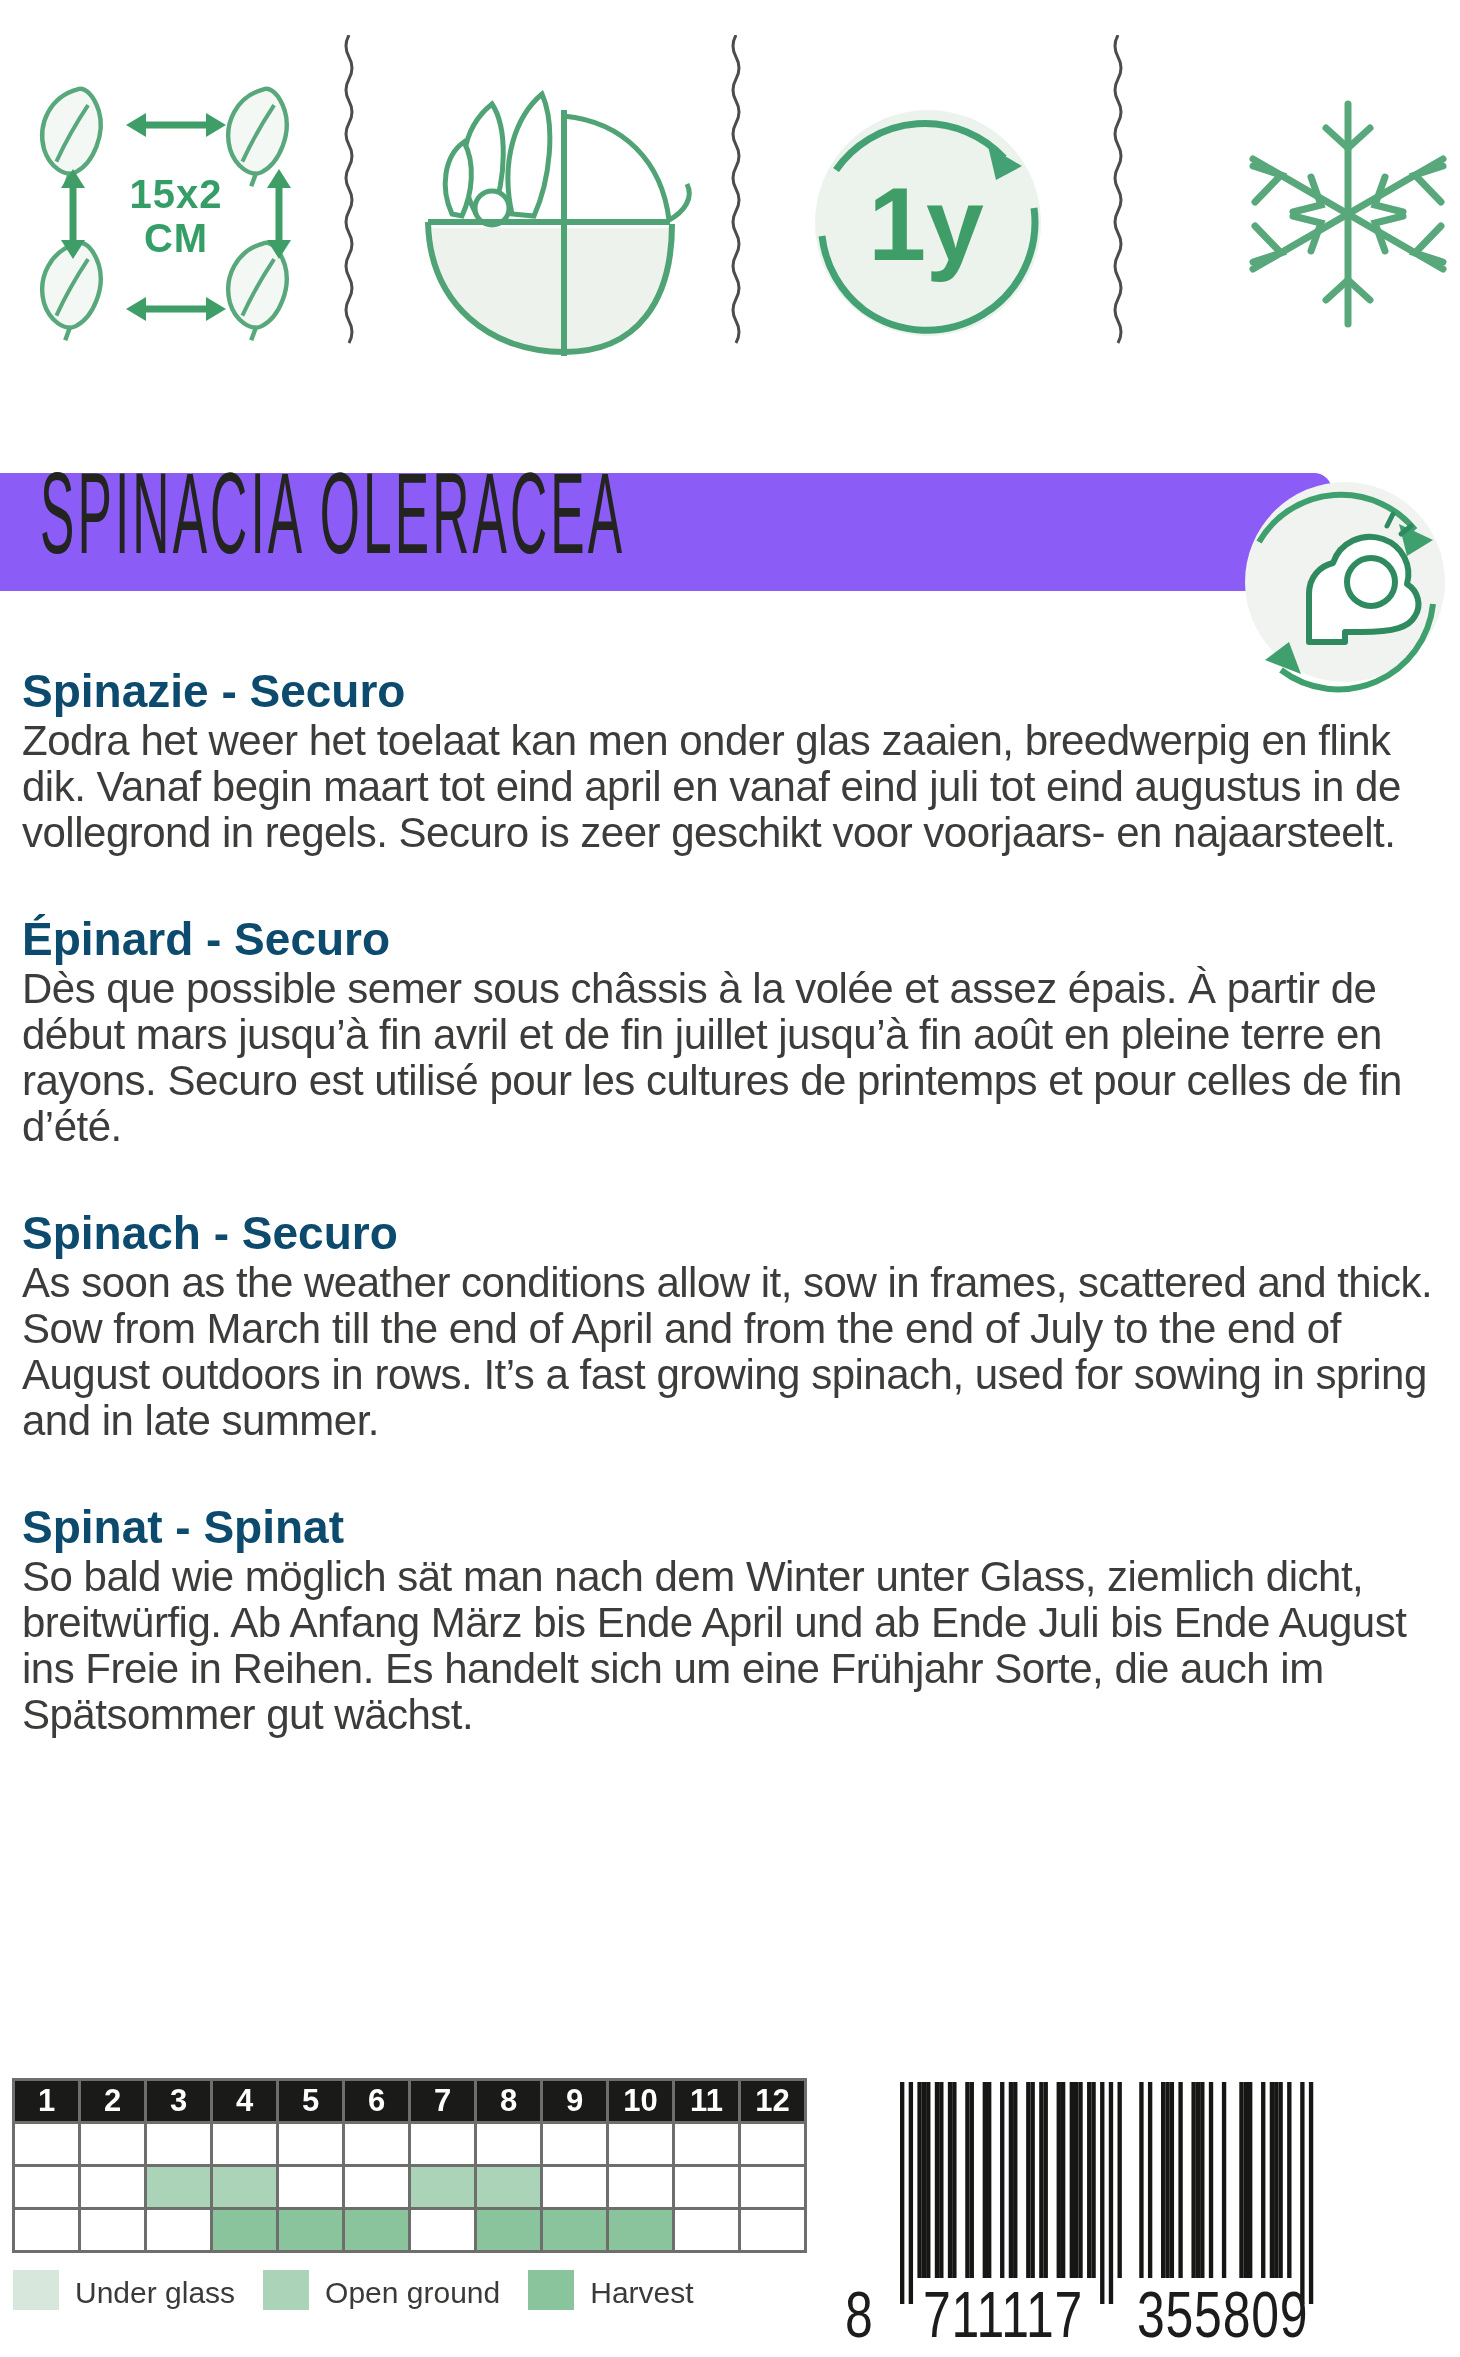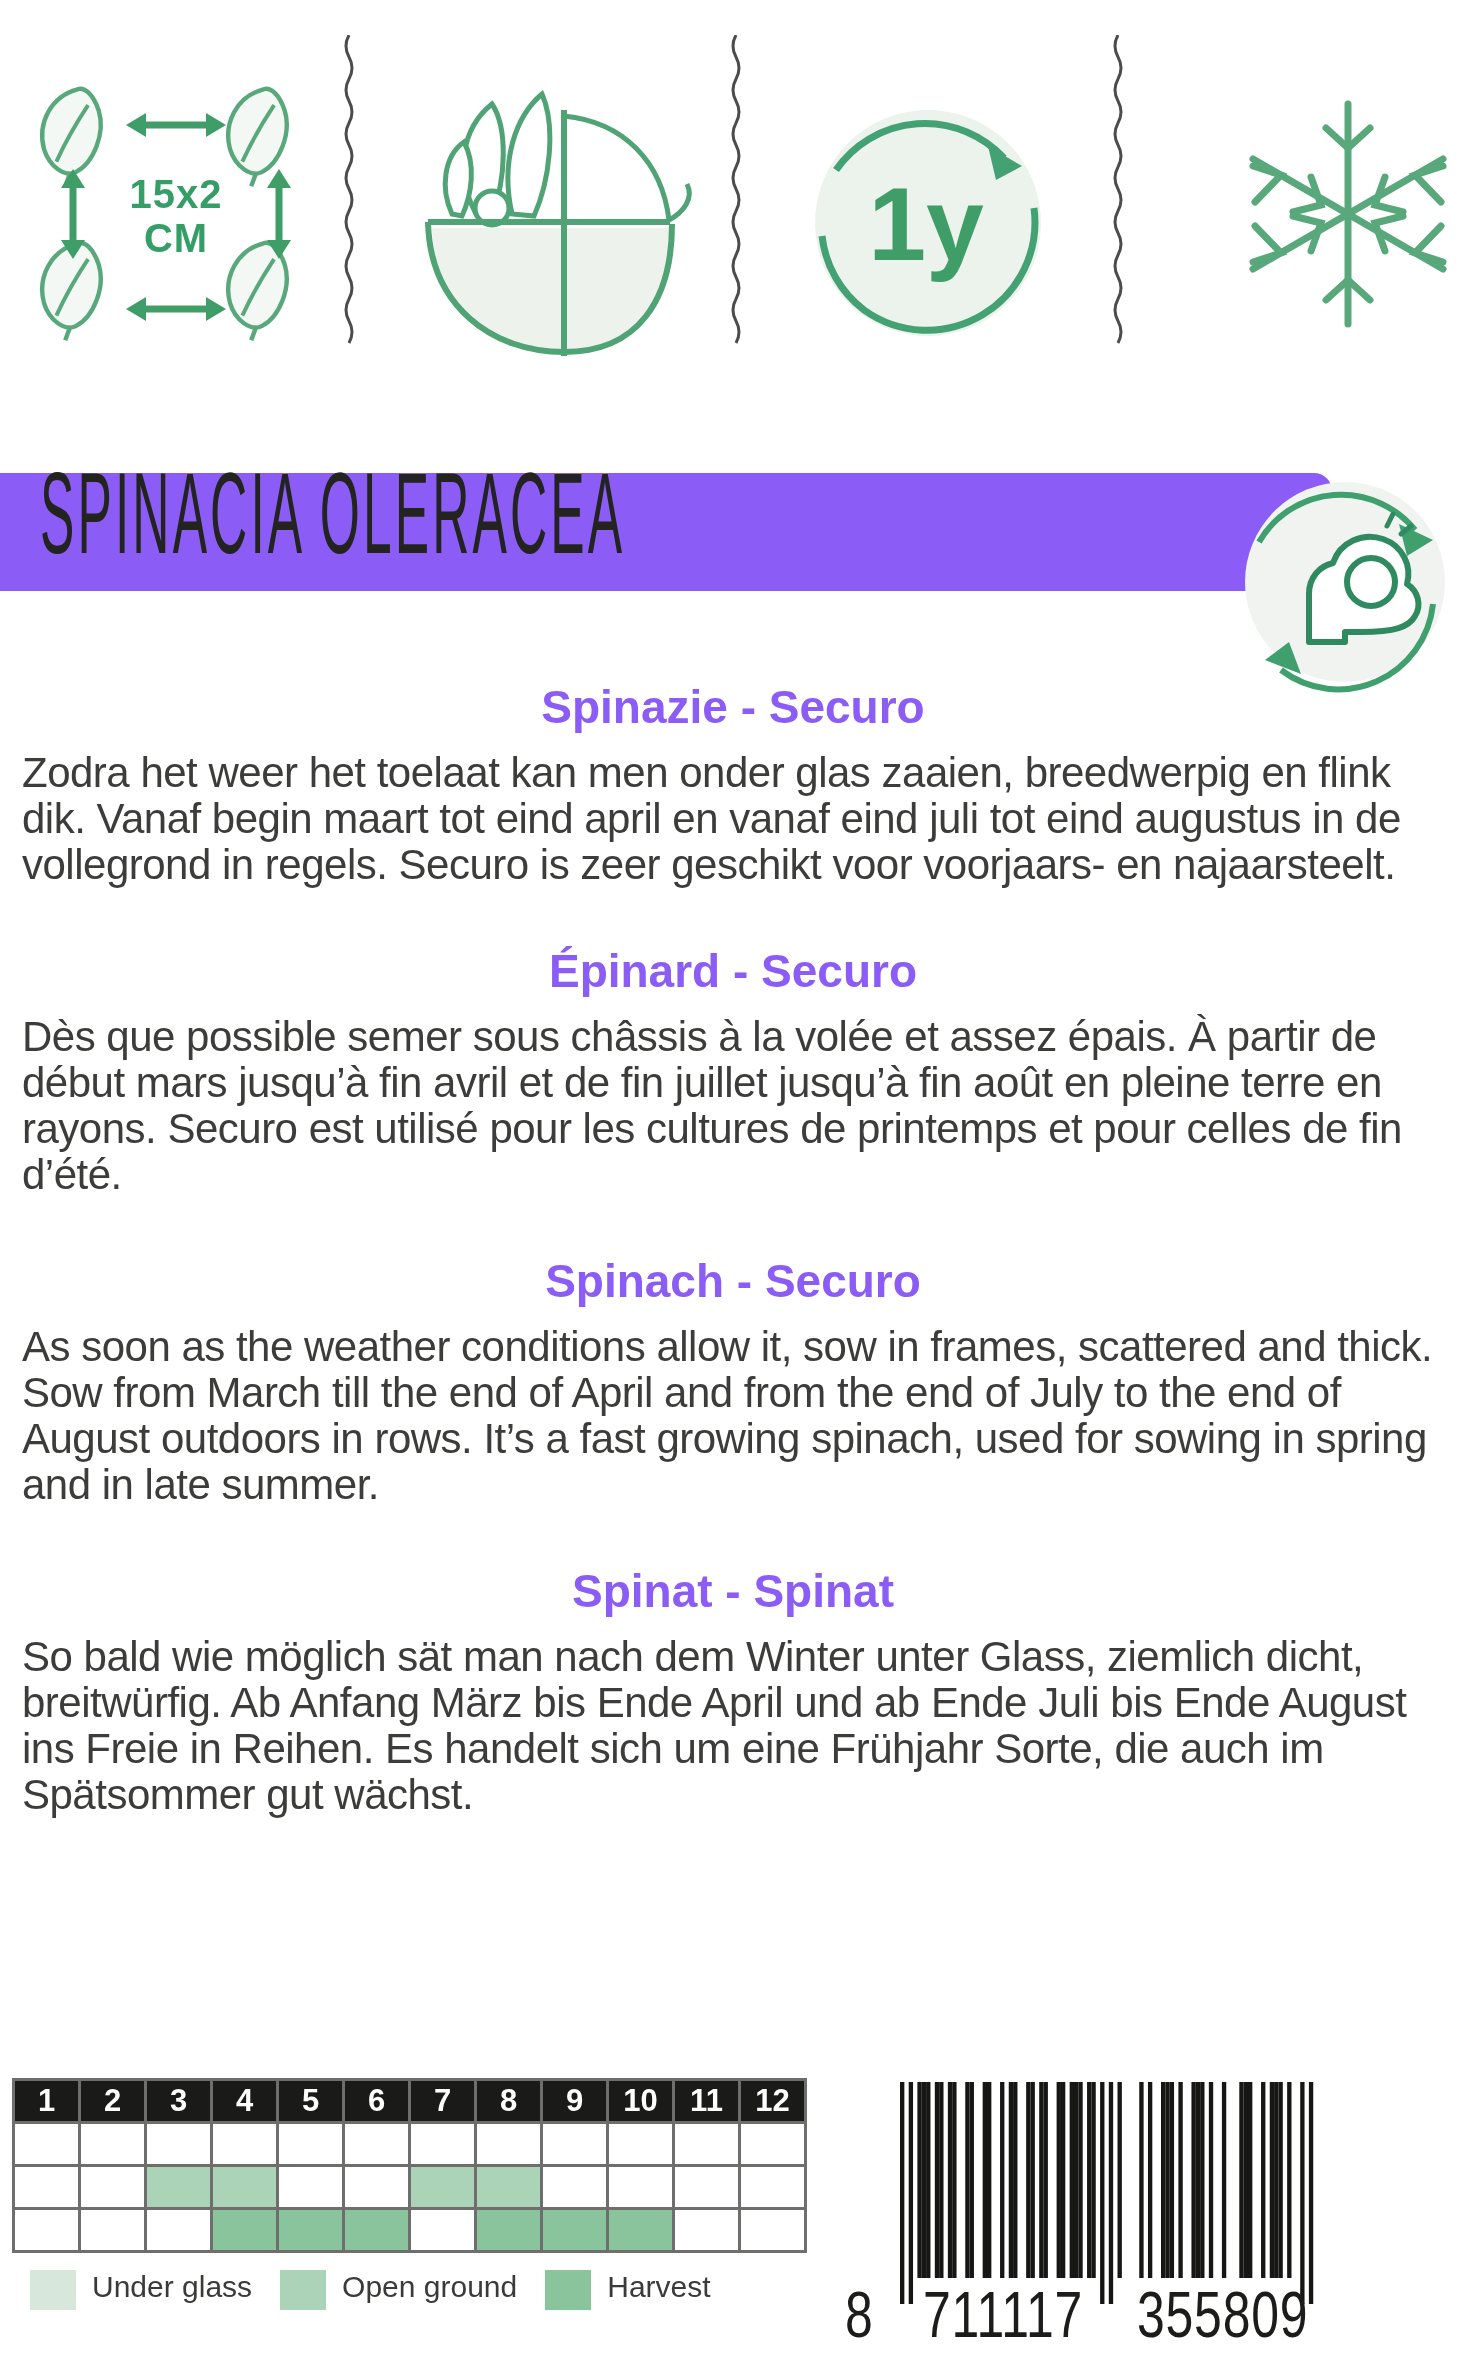--- a/index.html
+++ b/index.html
@@ -22,31 +22,31 @@
 
   
   .banner{position:absolute;left:0;top:473px;width:1332px;height:118px;background:#8b5cf6;
           border-radius:0 18px 14px 0;}
   .title{position:absolute;left:40px;bottom:12px;transform:scale(0.78,1.75);transform-origin:left bottom;
          font-size:66px;letter-spacing:4px;color:#232320;white-space:nowrap;font-weight:400;}
   .hand-badge{position:absolute;left:1237px;top:474px;width:216px;height:226px;}
 
   
   .content{position:absolute;left:22px;top:664px;width:1422px;}
-  .sec-heading{font-size:46px;line-height:54px;font-weight:bold;color:#8b5cf6;margin:16px;text-align:center;}
+  .sec-heading{font-size:46px;line-height:54px;font-weight:bold;color:#0c4a6e;margin:0;}
   .sec-heading.gap{margin-top:56px;}
   .sec-body{font-size:42px;line-height:46px;color:#3c3c3a;margin:0;letter-spacing:-0.5px;}
 
   
   .cal-wrap{position:absolute;left:12px;top:2078px;}
   table.cal{border-collapse:collapse;}
   table.cal th{background:#1a1a18;color:#fff;font-size:31px;font-weight:bold;
                width:63px;height:40px;border:3px solid #6e6e6c;text-align:center;padding:0;}
   table.cal td{width:63px;height:40px;border:3px solid #6e6e6c;background:#fff;padding:0;}
-  .legend{position:absolute;left:30px;top:2270px;display:flex;align-items:flex-start;}
+  .legend{position:absolute;left:13px;top:2270px;display:flex;align-items:flex-end;}
   .legend .swatch{display:inline-block;width:46px;height:40px;margin-right:16px;}
   .legend .lg-label{font-size:30px;color:#3a3a38;margin-right:28px;white-space:nowrap;}
 
   
   .barcode{position:absolute;left:845px;top:2078px;width:480px;height:278px;}
   .bc-digit{position:absolute;font-size:64px;color:#1c1c1a;top:200px;transform:scale(0.78,1);
             transform-origin:left top;letter-spacing:1px;white-space:nowrap;}
 </style>
 </head>
 <body>

